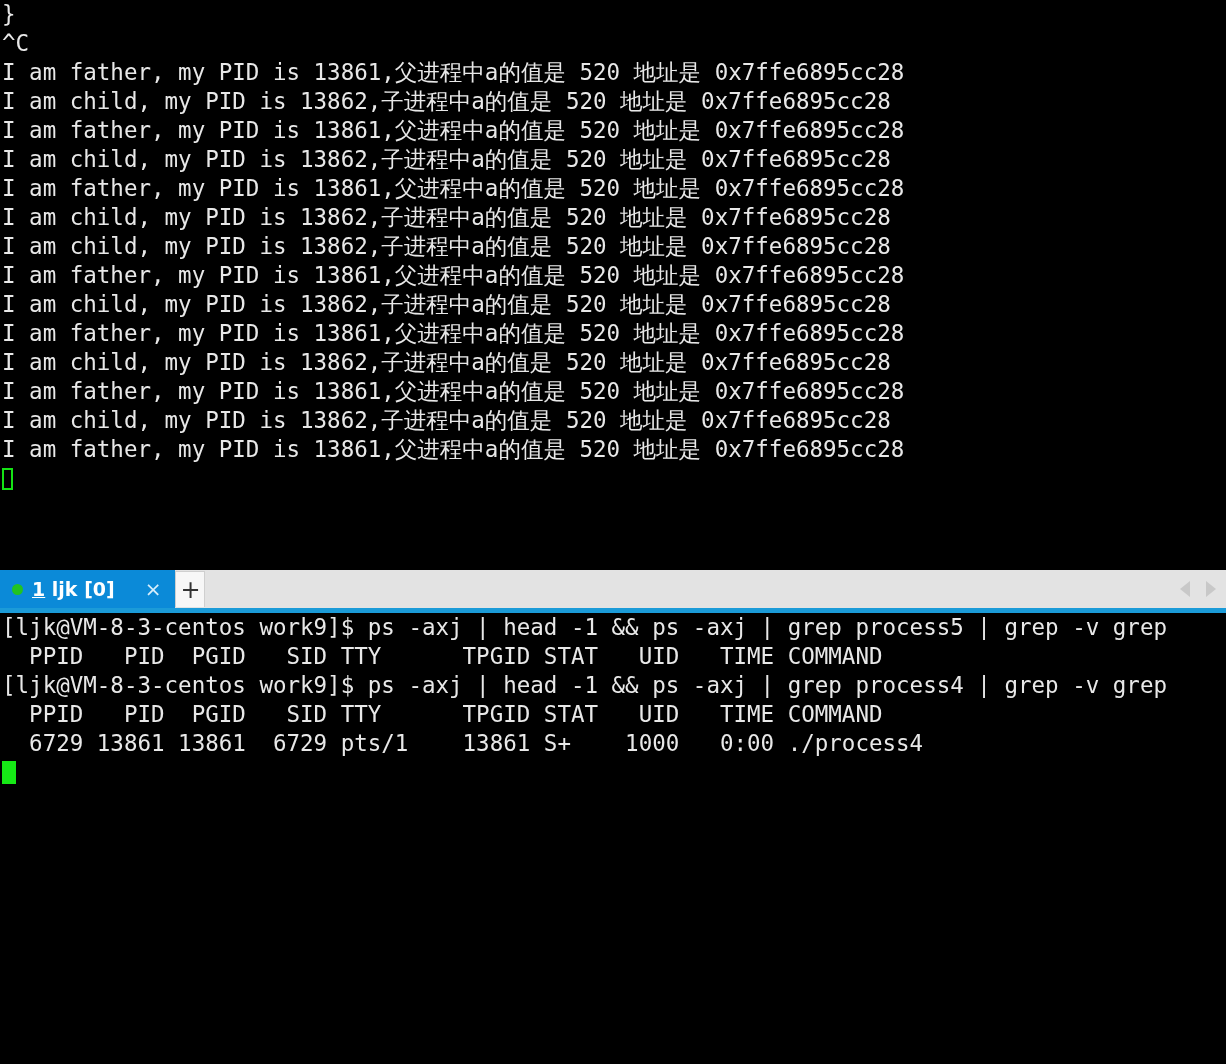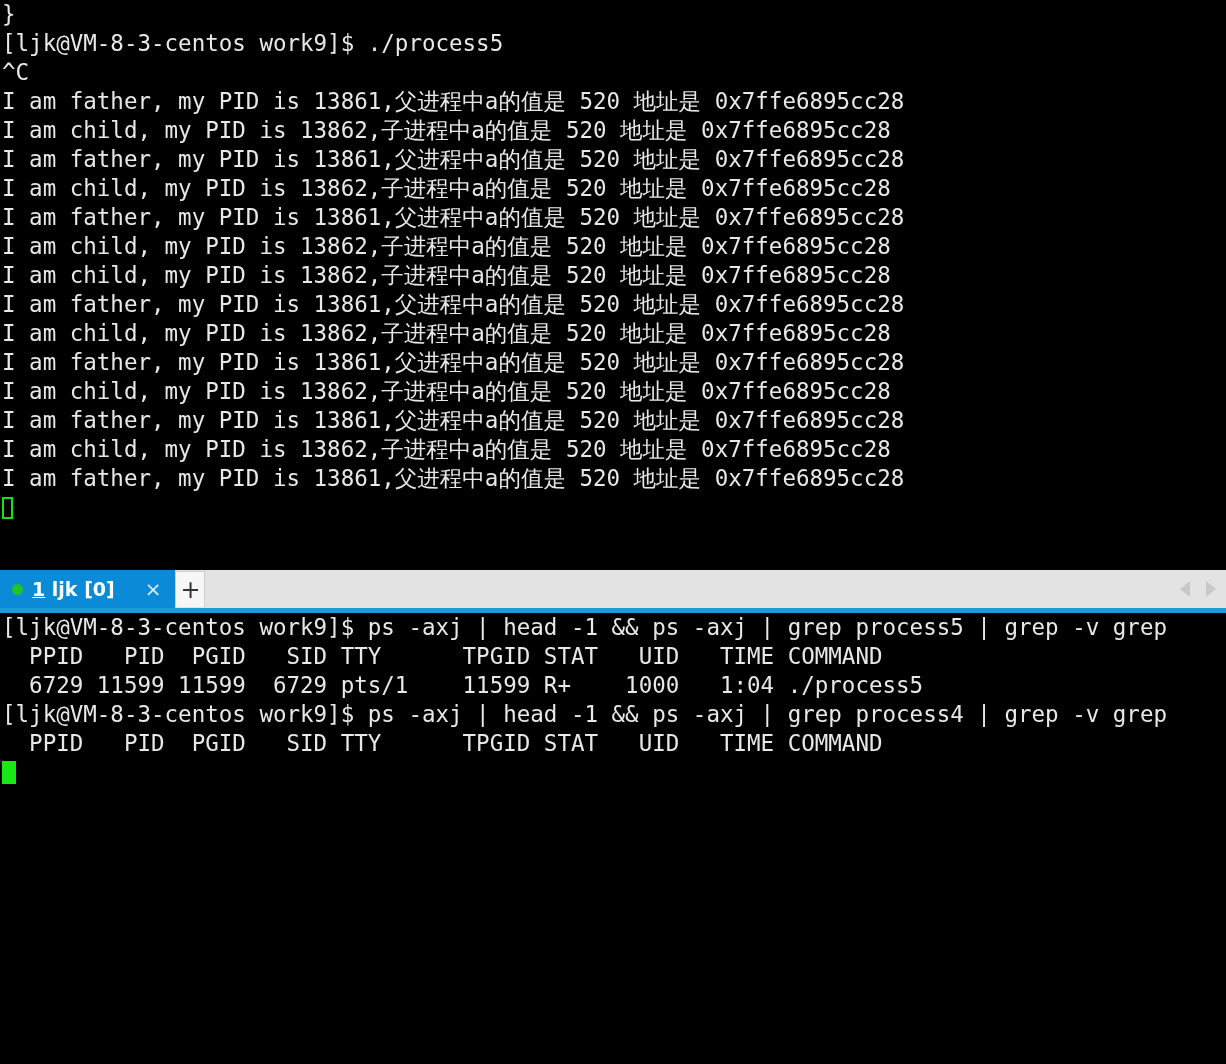--- a/index.html
+++ b/index.html
@@ -157,21 +157,20 @@
     font-size: 18px;
     color: #7d7d7d;
     white-space: nowrap;
   }
 </style>
 </head>
 <body>
 
 <div class="pane" id="top-pane">
   <div class="term-line">}</div>
-  <div class="term-line">[ljk@VM-8-3-centos work9]$ ./process5</div>
   <div class="term-line">^C</div>
   <div class="term-line">I am father, my PID is 13861,父进程中a的值是 520 地址是 0x7ffe6895cc28</div>
   <div class="term-line">I am child, my PID is 13862,子进程中a的值是 520 地址是 0x7ffe6895cc28</div>
   <div class="term-line">I am father, my PID is 13861,父进程中a的值是 520 地址是 0x7ffe6895cc28</div>
   <div class="term-line">I am child, my PID is 13862,子进程中a的值是 520 地址是 0x7ffe6895cc28</div>
   <div class="term-line">I am father, my PID is 13861,父进程中a的值是 520 地址是 0x7ffe6895cc28</div>
   <div class="term-line">I am child, my PID is 13862,子进程中a的值是 520 地址是 0x7ffe6895cc28</div>
   <div class="term-line">I am child, my PID is 13862,子进程中a的值是 520 地址是 0x7ffe6895cc28</div>
   <div class="term-line">I am father, my PID is 13861,父进程中a的值是 520 地址是 0x7ffe6895cc28</div>
   <div class="term-line">I am child, my PID is 13862,子进程中a的值是 520 地址是 0x7ffe6895cc28</div>
@@ -201,19 +200,19 @@
       <span class="arrow arrow-right"></span>
     </div>
 
   </div>
   <div id="tabbar-underline"></div>
 </div>
 
 <div class="pane" id="bottom-pane">
   <div class="term-line">[ljk@VM-8-3-centos work9]$ ps -axj | head -1 &amp;&amp; ps -axj | grep process5 | grep -v grep</div>
   <div class="term-line">  PPID   PID  PGID   SID TTY      TPGID STAT   UID   TIME COMMAND</div>
-  <div class="term-line">  6729 11599 11599  6729 pts/1    11599 R+    1000   1:04 ./process5</div>
   <div class="term-line">[ljk@VM-8-3-centos work9]$ ps -axj | head -1 &amp;&amp; ps -axj | grep process4 | grep -v grep</div>
   <div class="term-line">  PPID   PID  PGID   SID TTY      TPGID STAT   UID   TIME COMMAND</div>
+  <div class="term-line">  6729 13861 13861  6729 pts/1    13861 S+    1000   0:00 ./process4</div>
   <div class="term-line"><span class="cursor-block"></span></div>
 
   <div id="watermark">CSDN @爱打酱油的新一</div>
 </div>
 
 </body></html>

